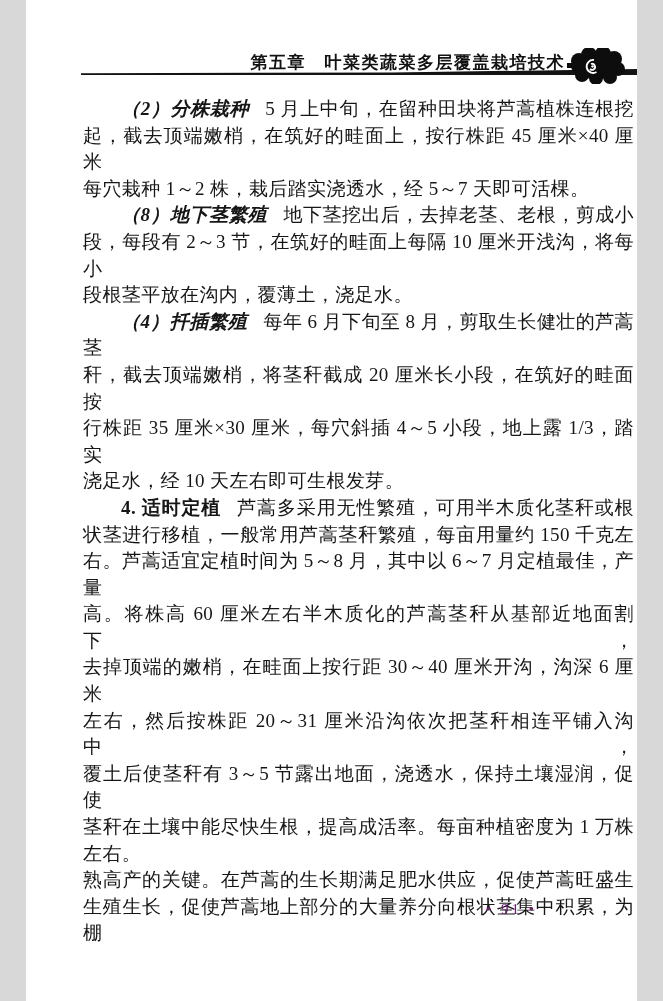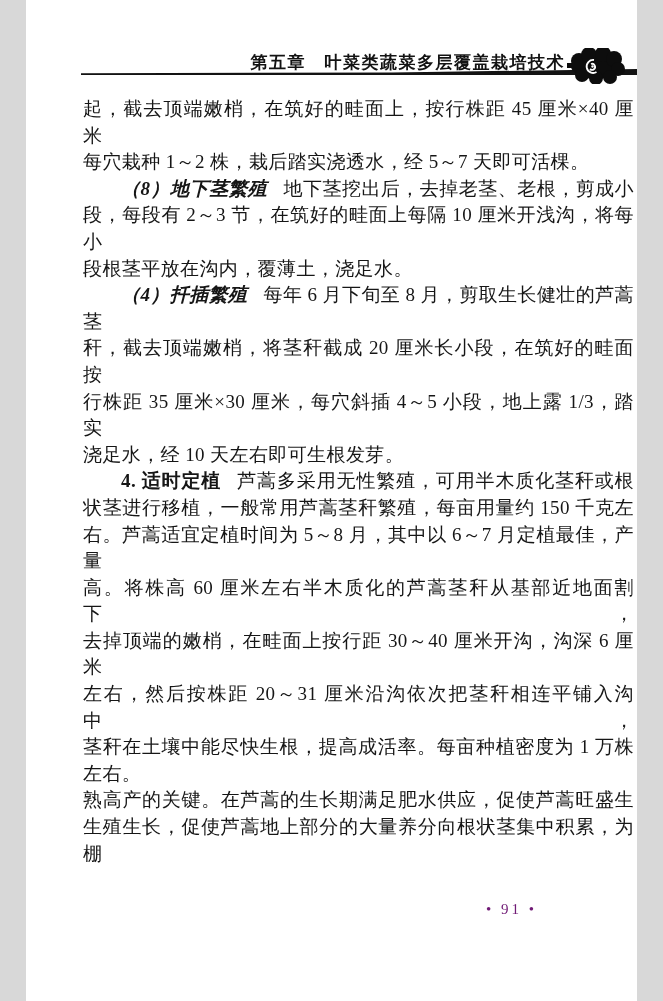--- a/index.html
+++ b/index.html
@@ -81,20 +81,21 @@
           <path d="M27 12 a6.5 6.5 0 1 0 2.5 12"></path>
           <path d="M24 16 a3 3 0 1 1 -1 5"></path>
         </g>
         <circle cx="25.5" cy="18.5" r="1.2" fill="#ffffff"></circle>
       </svg>
     </div>
   </div>
 
   <div class="content" id="content">
       <div>
+        <div class="line first"><span class="label kai">（2）分株栽种</span><span>5 月上中旬，在留种田块将芦蒿植株连根挖</span></div>
         <div class="line">起，截去顶端嫩梢，在筑好的畦面上，按行株距 45 厘米×40 厘米</div>
         <div class="line end">每穴栽种 1～2 株，栽后踏实浇透水，经 5～7 天即可活棵。</div>
       </div>
       <div>
         <div class="line first"><span class="label kai">（8）地下茎繁殖</span><span>地下茎挖出后，去掉老茎、老根，剪成小</span></div>
         <div class="line">段，每段有 2～3 节，在筑好的畦面上每隔 10 厘米开浅沟，将每小</div>
         <div class="line end">段根茎平放在沟内，覆薄土，浇足水。</div>
       </div>
       <div>
         <div class="line first"><span class="label kai">（4）扦插繁殖</span><span>每年 6 月下旬至 8 月，剪取生长健壮的芦蒿茎</span></div>
@@ -102,20 +103,21 @@
         <div class="line">行株距 35 厘米×30 厘米，每穴斜插 4～5 小段，地上露 1/3，踏实</div>
         <div class="line end">浇足水，经 10 天左右即可生根发芽。</div>
       </div>
       <div>
         <div class="line first"><span class="label hei">4. 适时定植</span><span>芦蒿多采用无性繁殖，可用半木质化茎秆或根</span></div>
         <div class="line">状茎进行移植，一般常用芦蒿茎秆繁殖，每亩用量约 150 千克左</div>
         <div class="line">右。芦蒿适宜定植时间为 5～8 月，其中以 6～7 月定植最佳，产量</div>
         <div class="line">高。将株高 60 厘米左右半木质化的芦蒿茎秆从基部近地面割下，</div>
         <div class="line">去掉顶端的嫩梢，在畦面上按行距 30～40 厘米开沟，沟深 6 厘米</div>
         <div class="line">左右，然后按株距 20～31 厘米沿沟依次把茎秆相连平铺入沟中，</div>
+        <div class="line">覆土后使茎秆有 3～5 节露出地面，浇透水，保持土壤湿润，促使</div>
         <div class="line">茎秆在土壤中能尽快生根，提高成活率。每亩种植密度为 1 万株</div>
         <div class="line end">左右。</div>
       </div>
       <div>
         <div class="line">熟高产的关键。在芦蒿的生长期满足肥水供应，促使芦蒿旺盛生</div>
         <div class="line">生殖生长，促使芦蒿地上部分的大量养分向根状茎集中积累，为棚</div>
       </div>
     </div>
 
   <div class="page-number">• 91 •</div>

